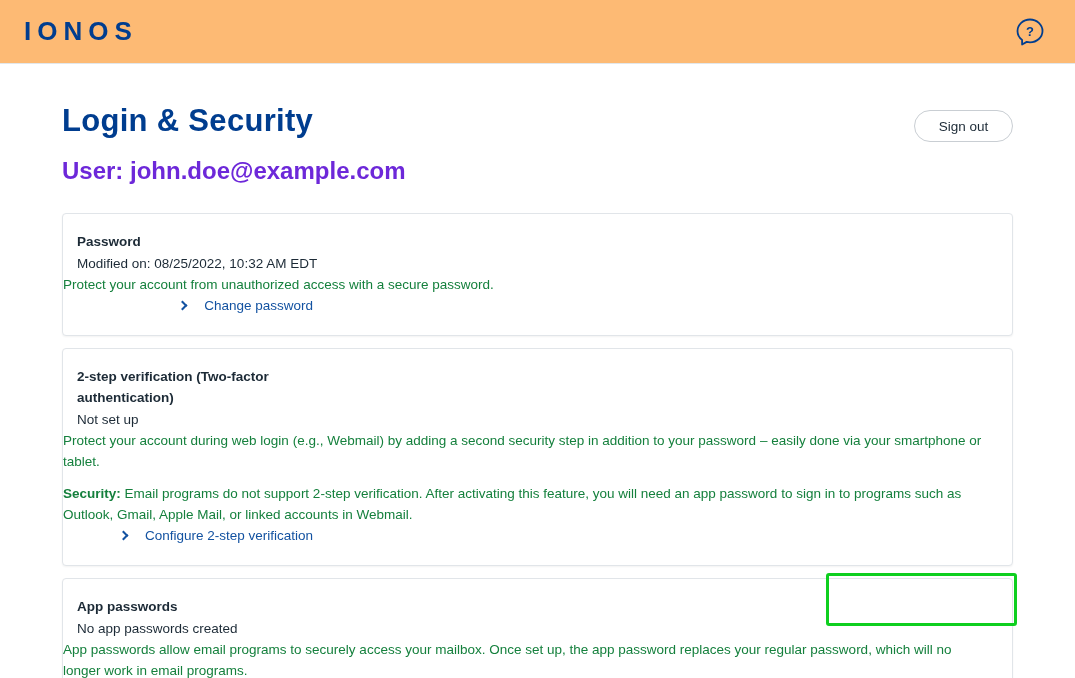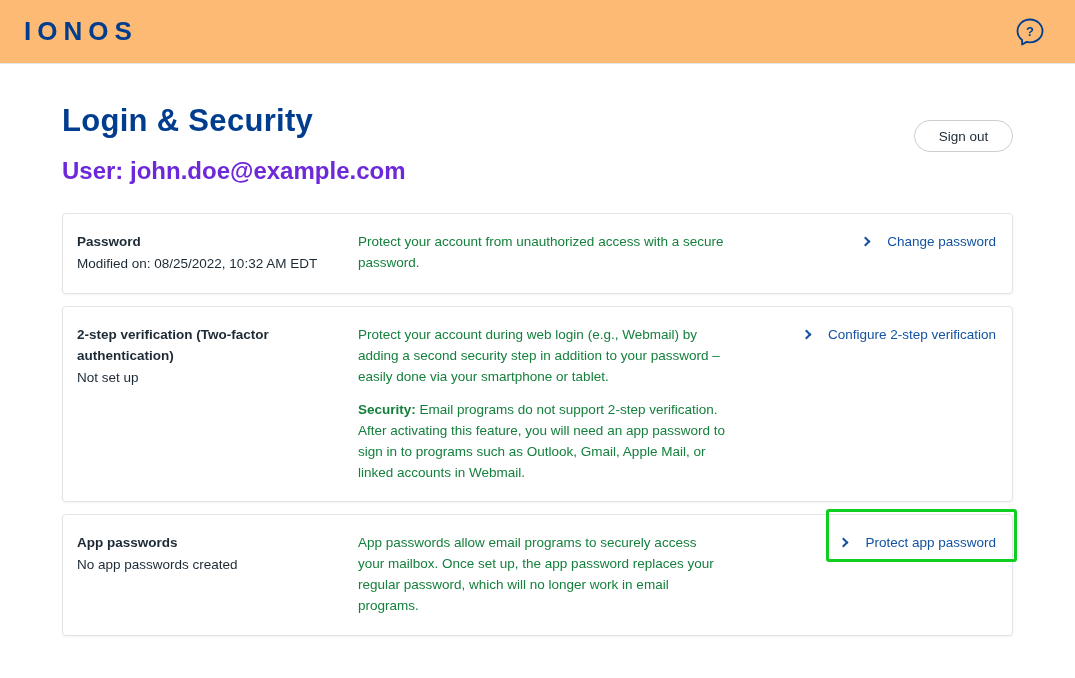--- a/index.html
+++ b/index.html
@@ -61,21 +61,21 @@
   .user-line {
     margin-top: 18px;
     font-size: 24px;
     font-weight: bold;
     color: #6d28d9;
   }
 
   .signout-btn {
     position: absolute;
     right: 0;
-    top: 56px;
+    top: 46px;
     width: 99px;
     height: 32px;
     border: 1px solid #c9ced3;
     border-radius: 16px;
     background: #ffffff;
     color: #1c2a36;
     font-size: 13.5px;
     font-family: "Liberation Sans", sans-serif;
     cursor: pointer;
     display: flex;
@@ -87,21 +87,22 @@
   .cards { margin-top: 28px; }
 
   .card {
     display: flex;
     background: #ffffff;
     border: 1px solid #e1e5e9;
     border-radius: 4px;
     margin-bottom: 12px;
     box-shadow: 0 1px 2px rgba(0,0,0,0.05);
     min-height: 72px;
-    padding: 18px 16px 18px 0;
+    padding: 18px 0 18px 0;
+    flex-direction: column;
   }
 
   .col-left {
     width: 295px;
     padding: 0 14px 0 14px;
     color: #1c2a36;
   }
   .col-left .title {
     font-size: 13.5px;
     font-weight: bold;

